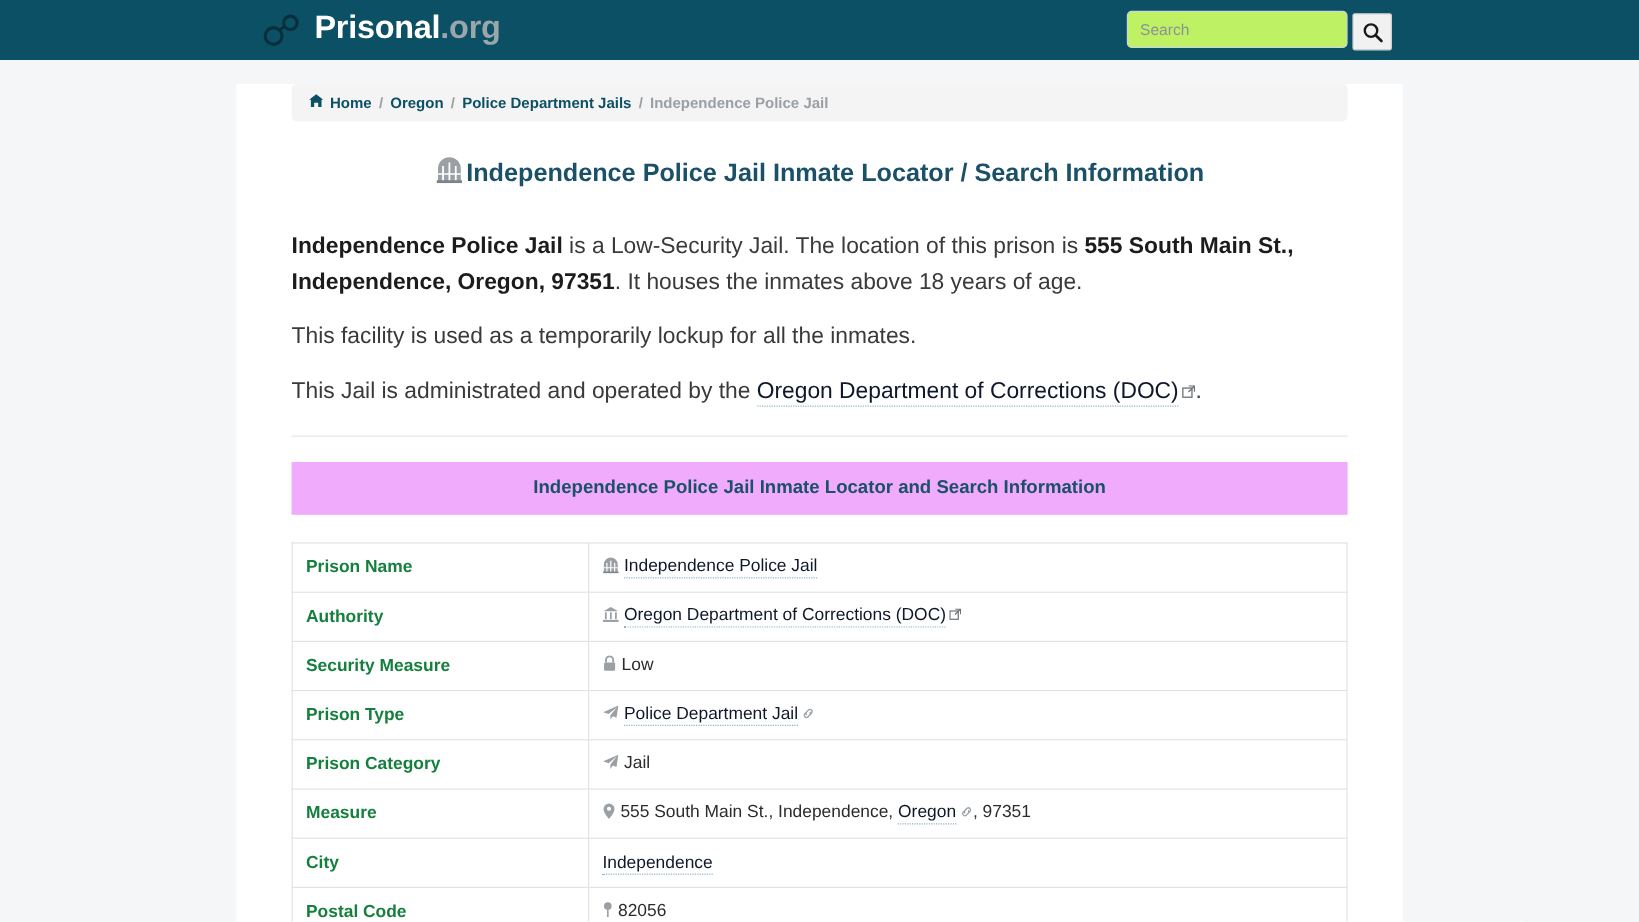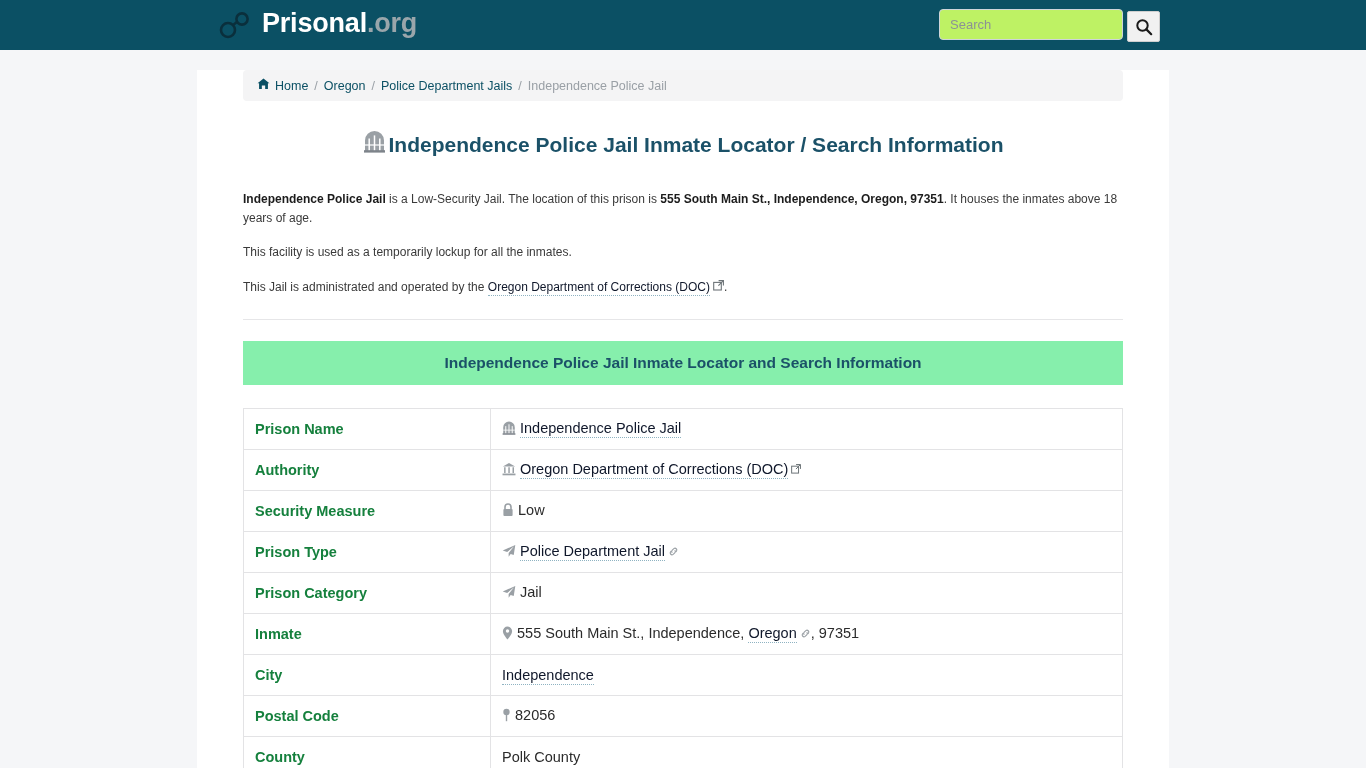--- a/index.html
+++ b/index.html
@@ -84,20 +84,21 @@
     background: #f4f4f5;
     border-radius: 4px;
     margin-top: 20px;
     padding: 8px 14px;
     font-size: 12.5px;
     color: #0b5064;
     display: flex;
     align-items: flex-end;
     flex-wrap: nowrap;
     gap: 0;
+    font-weight: bold;
   }
   .breadcrumb .home-icon { margin-right: 5px; display: inline-block; vertical-align: -2px; }
   .crumb-link { color: #0b5064; text-decoration: none; }
   .crumb-sep { color: #9aa0a6; margin: 0 6px; }
   .crumb-current { color: #9aa0a6; }
 
   
   h1.page-title {
     text-align: center;
     font-size: 21px;
@@ -107,21 +108,21 @@
     font-weight: bold;
     display: flex;
     align-items: center;
     justify-content: center;
     gap: 3px;
   }
   .title-icon { display: inline-block; flex: none; }
 
   
   p.body-text {
-    font-size: 12px;
+    font-size: 19px;
     line-height: 1.55;
     color: #3a3a3a;
     margin: 0 0 16px 0;
   }
   p.body-text.first { margin-top: 31px; }
   p.body-text b { color: #1c1c1c; font-weight: bold; }
 
   a.dotted {
     color: #0f172a;
     text-decoration: none;
@@ -132,21 +133,21 @@
   .link-icon { margin-left: 3px; display: inline-block; vertical-align: -1px; }
 
   hr.sep {
     border: none;
     border-top: 1px solid #e6e6e8;
     margin: 22px 0 0 0;
   }
 
   
   .section-band {
-    background: #86efac;
+    background: #f0abfc;
     text-align: center;
     padding: 13px 10px;
     margin-top: 21px;
     font-size: 15.5px;
     font-weight: bold;
     color: #1b5168;
   }
 
   
   table.info {
@@ -331,21 +332,21 @@
           <td class="v">
             <span class="cell-icon">
               <svg width="14" height="14" viewBox="0 0 16 16">
                 <path d="M15.2 1.1 L0.8 7.4 L5.9 9.1 L13.8 2.6 L7.6 10.3 L7.6 14.7 L9.9 11.4 L13.4 12.7 Z" fill="#9aa0a5"></path>
               </svg>
             </span><span>Jail</span>
           </td>
         </tr>
 
         <tr>
-          <td class="k">Inmate</td>
+          <td class="k">Measure</td>
           <td class="v">
             <span class="cell-icon">
               <svg width="11" height="14" viewBox="0 0 11 14">
                 <path d="M5.5 0.6 A4.6 4.6 0 0 0 0.9 5.2 C0.9 8.6 5.5 13.4 5.5 13.4 C5.5 13.4 10.1 8.6 10.1 5.2 A4.6 4.6 0 0 0 5.5 0.6 Z" fill="#9aa0a5"></path>
                 <circle cx="5.5" cy="5" r="1.7" fill="#ffffff"></circle>
               </svg>
             </span><span>555 South Main St., Independence, </span><a class="dotted" href="#">Oregon</a><span class="link-icon"><svg width="11" height="11" viewBox="0 0 12 12">
                   <path d="M4.6 7.4 A2 2 0 0 1 4.6 4.6 L6.4 2.8 A2 2 0 0 1 9.2 5.6 L8.2 6.6" fill="none" stroke="#9aa0a5" stroke-width="1.2"></path>
                   <path d="M7.4 4.6 A2 2 0 0 1 7.4 7.4 L5.6 9.2 A2 2 0 0 1 2.8 6.4 L3.8 5.4" fill="none" stroke="#9aa0a5" stroke-width="1.2"></path>
                 </svg></span><span>, 97351</span>

